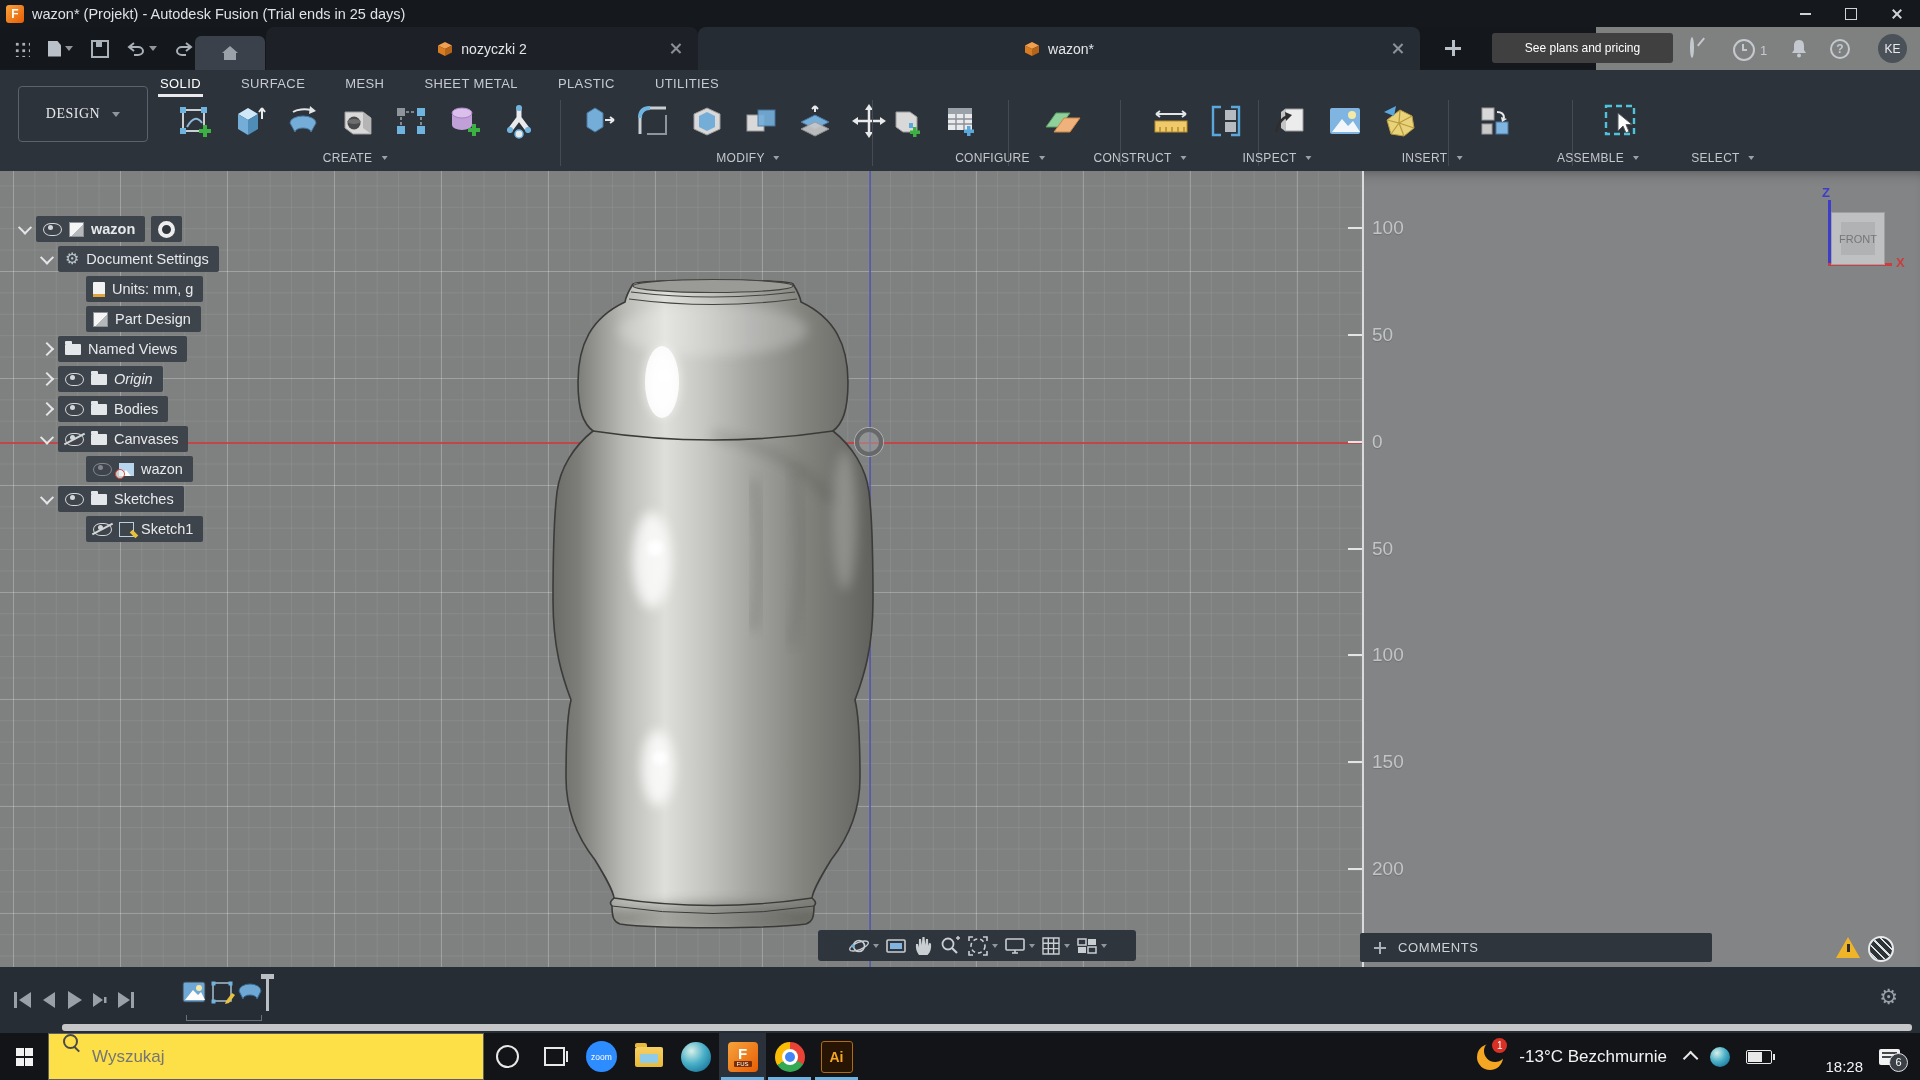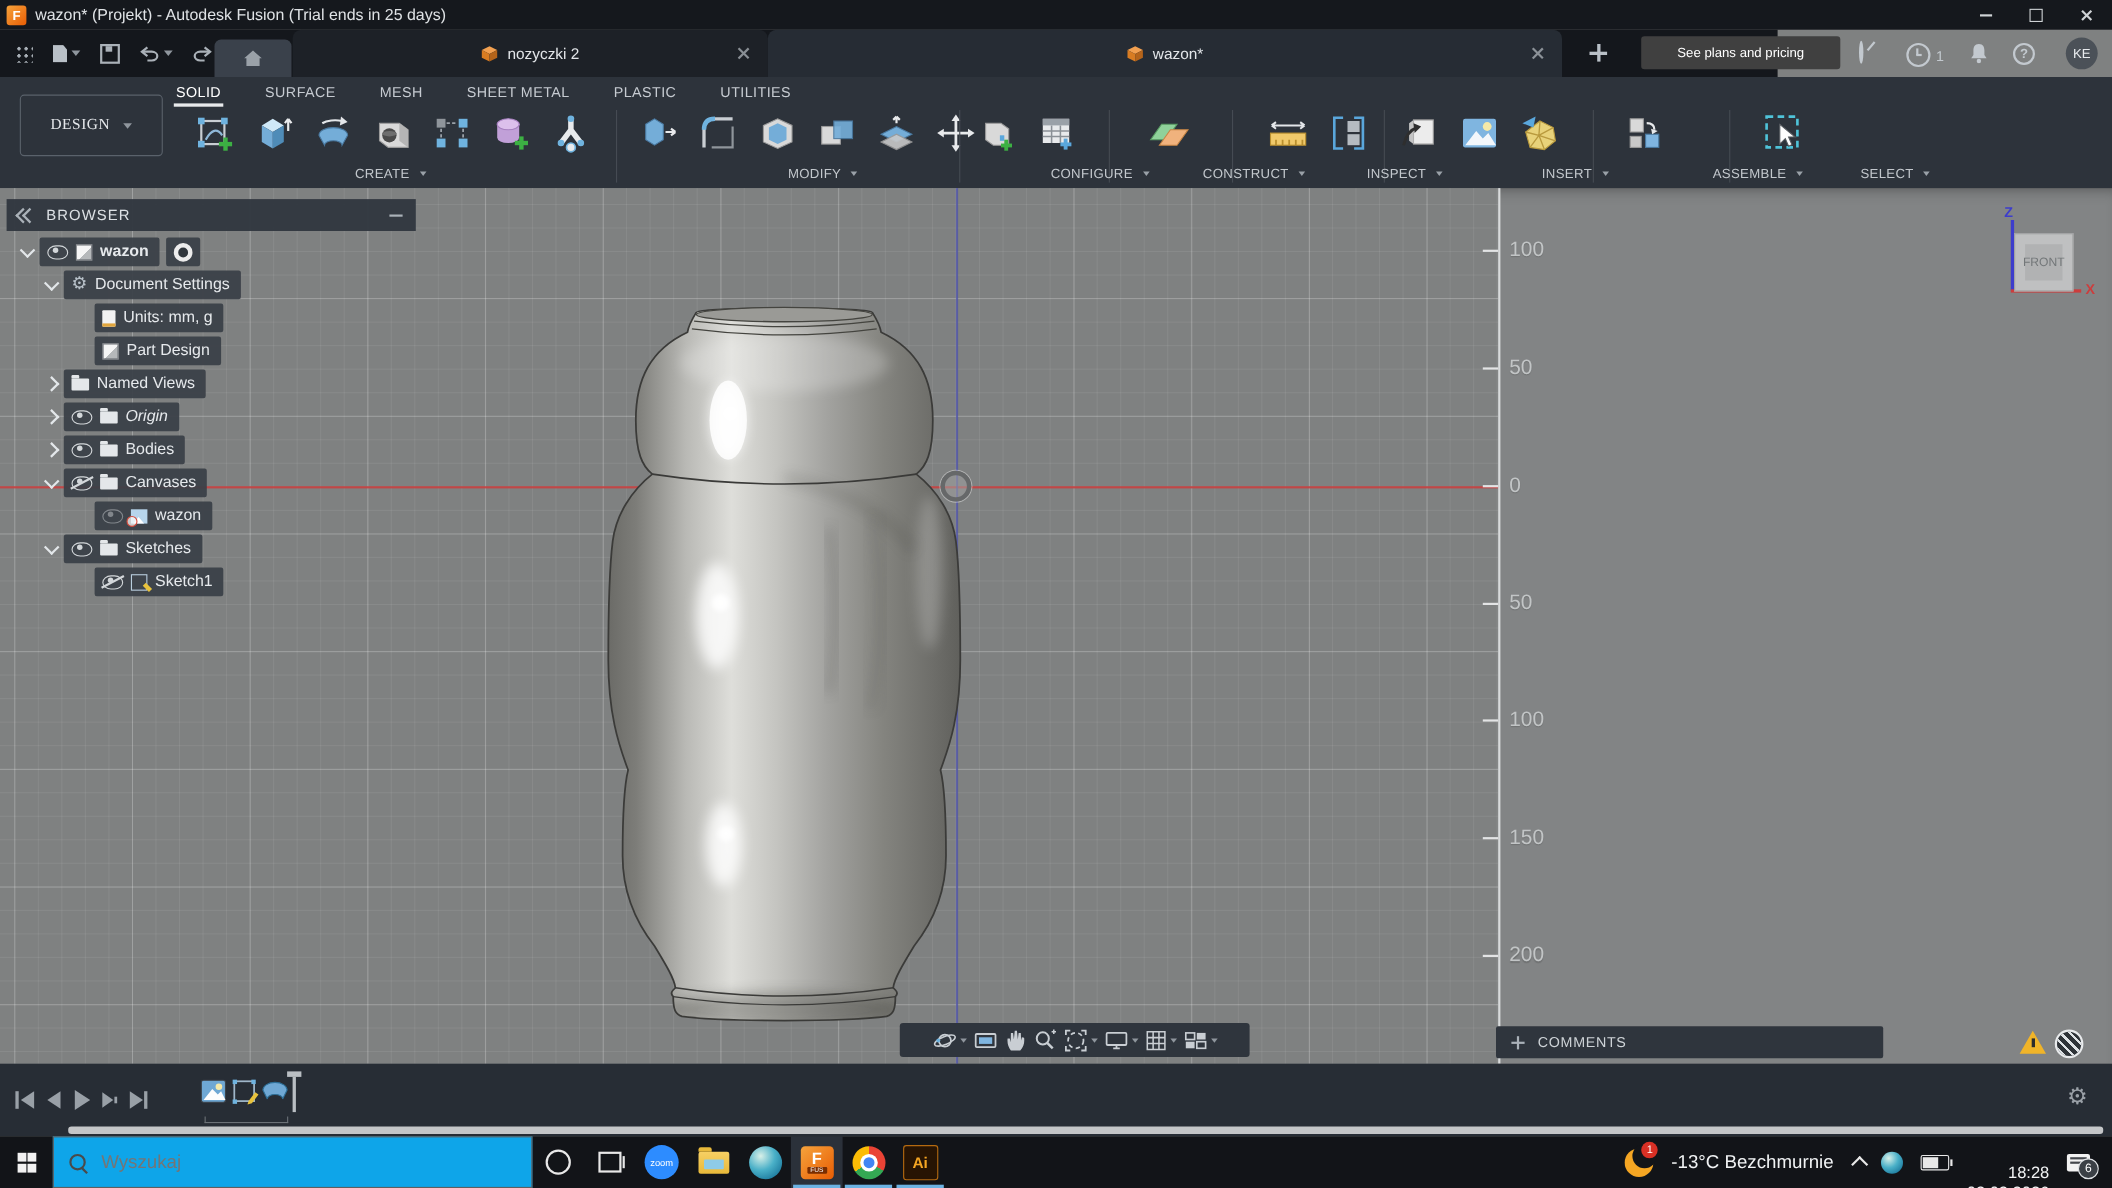--- a/index.html
+++ b/index.html
@@ -15,21 +15,21 @@
          display:flex;align-items:center;justify-content:center;
          color:#fff;font-weight:bold;font-size:12px;}
   .winbtns{position:absolute;right:0;top:0;height:27px;display:flex;}
   .winbtn{width:46px;height:27px;display:flex;align-items:center;justify-content:center;position:relative;}
   .wmin{width:11px;height:2px;background:#cfd3d6;}
   .wmax{width:10px;height:10px;border:1.5px solid #cfd3d6;}
   .wx{position:relative;width:12px;height:12px;}
   .wx::before,.wx::after{content:'';position:absolute;left:5px;top:0;width:2px;height:12px;background:#cfd3d6;}
   .wx::before{transform:rotate(45deg);} .wx::after{transform:rotate(-45deg);}
   
-  .tabbar{position:absolute;left:0;top:27px;width:1596px;height:43px;background:#14171c;padding-left:20px;}
+  .tabbar{position:absolute;left:0;top:27px;width:1596px;height:43px;background:#14171c;}
   .qat{position:absolute;top:0;height:43px;display:flex;align-items:center;color:#aab1b8;}
   .qicon{margin:0 9px;display:flex;align-items:center;}
   .caret{width:0;height:0;border-left:4px solid transparent;border-right:4px solid transparent;
          border-top:5px solid #8f969d;margin-left:4px;}
   .dots9{width:17px;height:17px;background-image:radial-gradient(#aab1b8 1.6px,transparent 1.7px);
          background-size:6.5px 6.5px;background-position:1px 1px;}
   .fileic{width:13px;height:16px;background:#b9c0c7;clip-path:polygon(0 0,70% 0,100% 30%,100% 100%,0 100%);}
   .saveic{width:14px;height:14px;border:2px solid #aab1b8;position:relative;}
   .saveic::after{content:'';position:absolute;left:3px;top:0;width:6px;height:5px;background:#aab1b8;}
   .hometab{position:absolute;left:195px;top:9px;width:70px;height:34px;background:#3a414b;
@@ -148,22 +148,22 @@
   .tlscroll{position:absolute;left:62px;top:57px;width:1850px;height:7px;background:#c4c6c8;border-radius:3px;}
   .tlmark{position:absolute;left:266px;top:12px;width:3px;height:32px;background:#b9bec3;}
   .tlmark::before{content:'';position:absolute;left:-5px;top:-5px;width:13px;height:5px;background:#b9bec3;}
   .tlbracket{position:absolute;left:186px;top:48px;width:74px;height:5px;border:1px solid #6b7177;border-top:none;}
   .gearbtn{position:absolute;right:22px;top:18px;color:#9aa0a7;font-size:21px;}
   
   .taskbar{position:absolute;left:0;top:1033px;width:1920px;height:47px;background:#121418;display:flex;align-items:center;}
   .startbtn{width:48px;height:47px;display:flex;align-items:center;justify-content:center;}
   .winlogo{width:17px;height:17px;display:grid;grid-template-columns:8px 8px;grid-template-rows:8px 8px;gap:1.5px;}
   .winlogo span{background:#f2f2f2;}
-  .searchbox{width:436px;height:47px;background:#0ea5e9;border:1px solid #5f5f5f;box-sizing:border-box;
-             display:flex;align-items:center;gap:12px;padding:0 14px;}
+  .searchbox{width:436px;height:47px;background:#fde047;border:1px solid #5f5f5f;box-sizing:border-box;
+             display:flex;gap:12px;padding:0 14px;}
   .searchbox input{border:none;background:transparent;outline:none;font-size:17px;color:#3b3b3b;
                    font-family:"Liberation Sans",sans-serif;width:340px;}
   .mag{width:11px;height:11px;border:2px solid #4a4a4a;border-radius:50%;position:relative;flex:none;}
   .mag::after{content:'';position:absolute;left:10px;top:10px;width:7px;height:2px;background:#4a4a4a;transform:rotate(45deg);transform-origin:0 0;}
   .tbtn{width:47px;height:47px;display:flex;align-items:center;justify-content:center;position:relative;}
   .tbtn.activecell{background:#2b313a;}
   .underline{position:absolute;left:2px;bottom:0;width:43px;height:3px;background:#6cb2e2;}
   .cortana{width:19px;height:19px;border:2.5px solid #e8e8e8;border-radius:50%;}
   .taskview{width:17px;height:15px;border:2px solid #e8e8e8;position:relative;background:transparent;}
   .taskview::after{content:'';position:absolute;right:-5px;top:2px;width:2px;height:11px;background:#e8e8e8;}
@@ -608,30 +608,20 @@
       <div class="vz"></div>
       <div class="vx"></div>
       <span class="vxl">X</span>
       <div class="vcface">
         <div class="vcinner">
             <span>FRONT</span>
           </div>
       </div>
     </div>
 
-    <div class="bpanel">
-      <div class="bhead">
-        <span style="display:flex;margin:0 10px 0 10px;">
-            <span class="chevl"></span>
-            <span class="chevl chevl2"></span>
-          </span>
-        <span>BROWSER</span>
-        <span class="minus"></span>
-      </div>
-    </div>
     <div class="brow" style="left:20px;top:44px;">
       <span class="tw twd"></span>
       <div class="pill bold">
           <span class="eye"></span>
           <span class="cub"></span>
           <span>wazon</span>
         </div>
       <div class="pill" style="padding:0 7px;">
           <span class="tgt"></span>
         </div>

